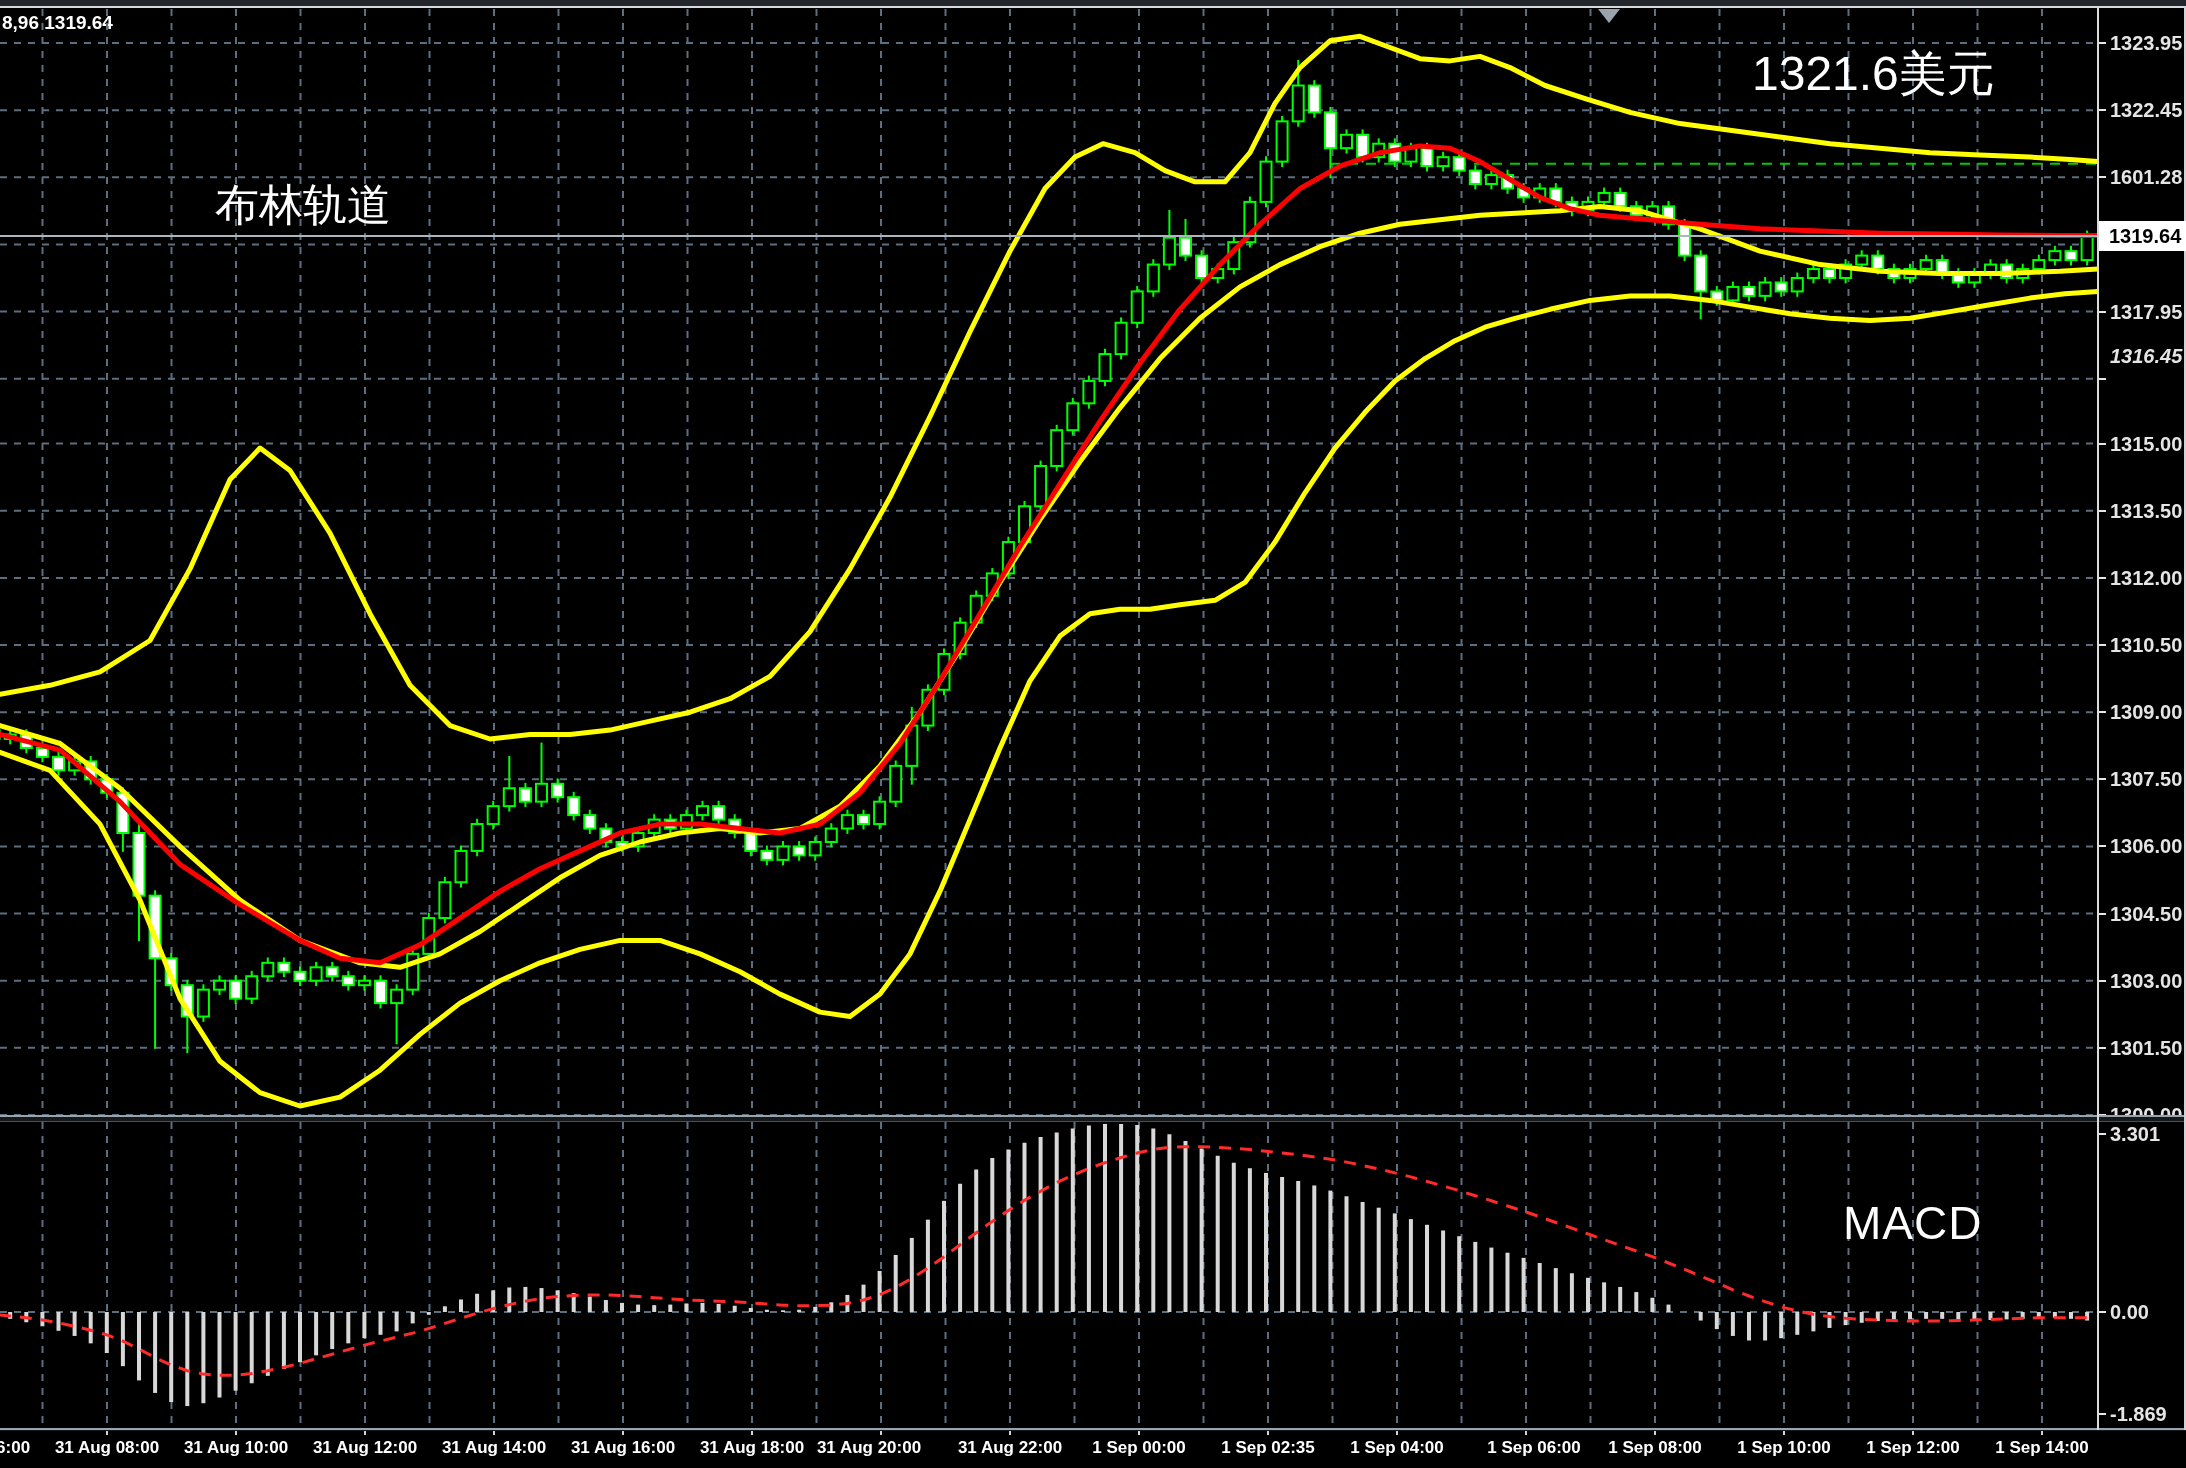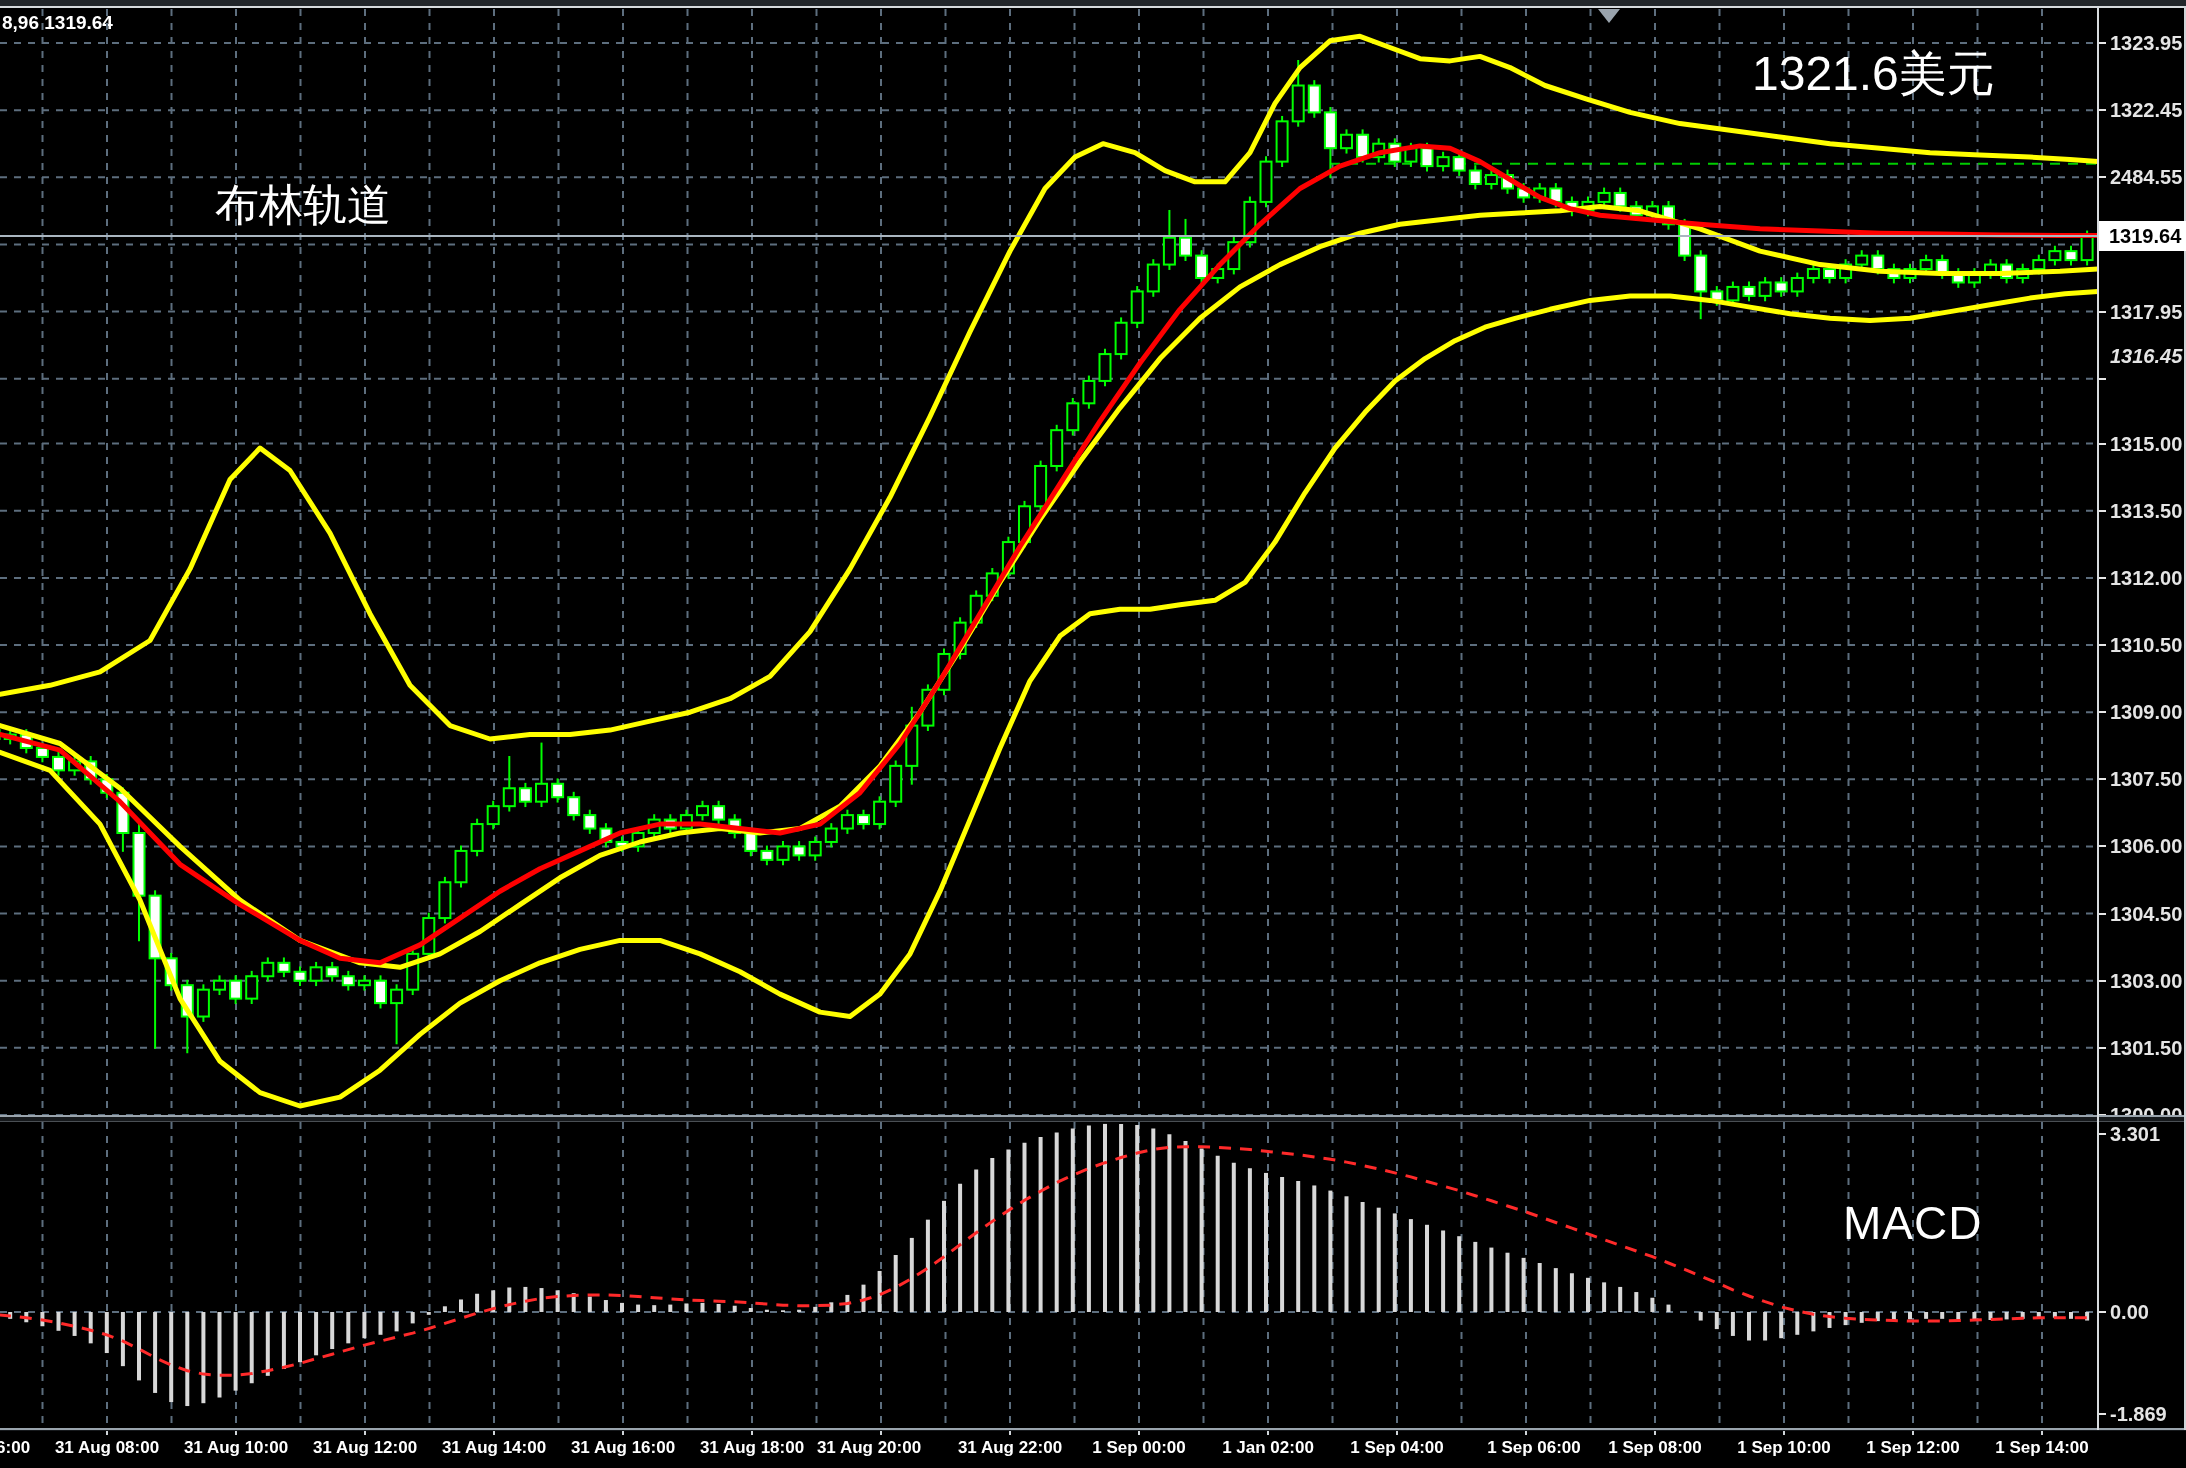--- a/index.html
+++ b/index.html
@@ -547,21 +547,21 @@
   <div class="panel-separator" style="top:1115px;"></div>
   <div class="panel-separator" style="top:1428px;height:3px;border-bottom:none;"></div>
   <div class="axis-vline" style="left:2097px;"></div>
   <div class="right-edge"></div>
 
   <div id="price-labels">
       <div class="axis-label" style="top: 43px;">1323.95</div>
       <div class="axis-tick" style="top: 42px;"></div>
       <div class="axis-label" style="top: 110.14px;">1322.45</div>
       <div class="axis-tick" style="top: 109.14px;"></div>
-      <div class="axis-label" style="top: 177.28px;">2484.55</div>
+      <div class="axis-label" style="top: 177.28px;">1601.28</div>
       <div class="axis-tick" style="top: 176.28px;"></div>
       <div class="axis-label" style="top: 244.42px;">1319.45</div>
       <div class="axis-tick" style="top: 243.42px;"></div>
       <div class="axis-label" style="top: 311.56px;">1317.95</div>
       <div class="axis-tick" style="top: 310.56px;"></div>
       <div class="axis-label" style="top: 356px; font-style: italic;">1316.45</div>
       <div class="axis-tick" style="top: 377.7px;"></div>
       <div class="axis-label" style="top: 443.602px;">1315.00</div>
       <div class="axis-tick" style="top: 442.602px;"></div>
       <div class="axis-label" style="top: 510.742px;">1313.50</div>
@@ -606,21 +606,21 @@
       <div class="time-label" style="left: 623px;">31 Aug 16:00</div>
       <div class="time-tick" style="left: 623px;"></div>
       <div class="time-label" style="left: 752px;">31 Aug 18:00</div>
       <div class="time-tick" style="left: 752px;"></div>
       <div class="time-label" style="left: 869px;">31 Aug 20:00</div>
       <div class="time-tick" style="left: 881px;"></div>
       <div class="time-label" style="left: 1010px;">31 Aug 22:00</div>
       <div class="time-tick" style="left: 1010px;"></div>
       <div class="time-label" style="left: 1139px; text-align: center;">1 Sep 00:00</div>
       <div class="time-tick" style="left: 1139px;"></div>
-      <div class="time-label" style="left: 1268px;">1 Jan 02:00</div>
+      <div class="time-label" style="left: 1268px;">1 Sep 02:35</div>
       <div class="time-tick" style="left: 1268px;"></div>
       <div class="time-label" style="left: 1397px;">1 Sep 04:00</div>
       <div class="time-tick" style="left: 1397px;"></div>
       <div class="time-label" style="left: 1526px; margin-left: 8px;">1 Sep 06:00</div>
       <div class="time-tick" style="left: 1526px;"></div>
       <div class="time-label" style="left: 1655px;">1 Sep 08:00</div>
       <div class="time-tick" style="left: 1655px;"></div>
       <div class="time-label" style="left: 1784px;">1 Sep 10:00</div>
       <div class="time-tick" style="left: 1784px;"></div>
       <div class="time-label" style="left: 1913px;">1 Sep 12:00</div>

